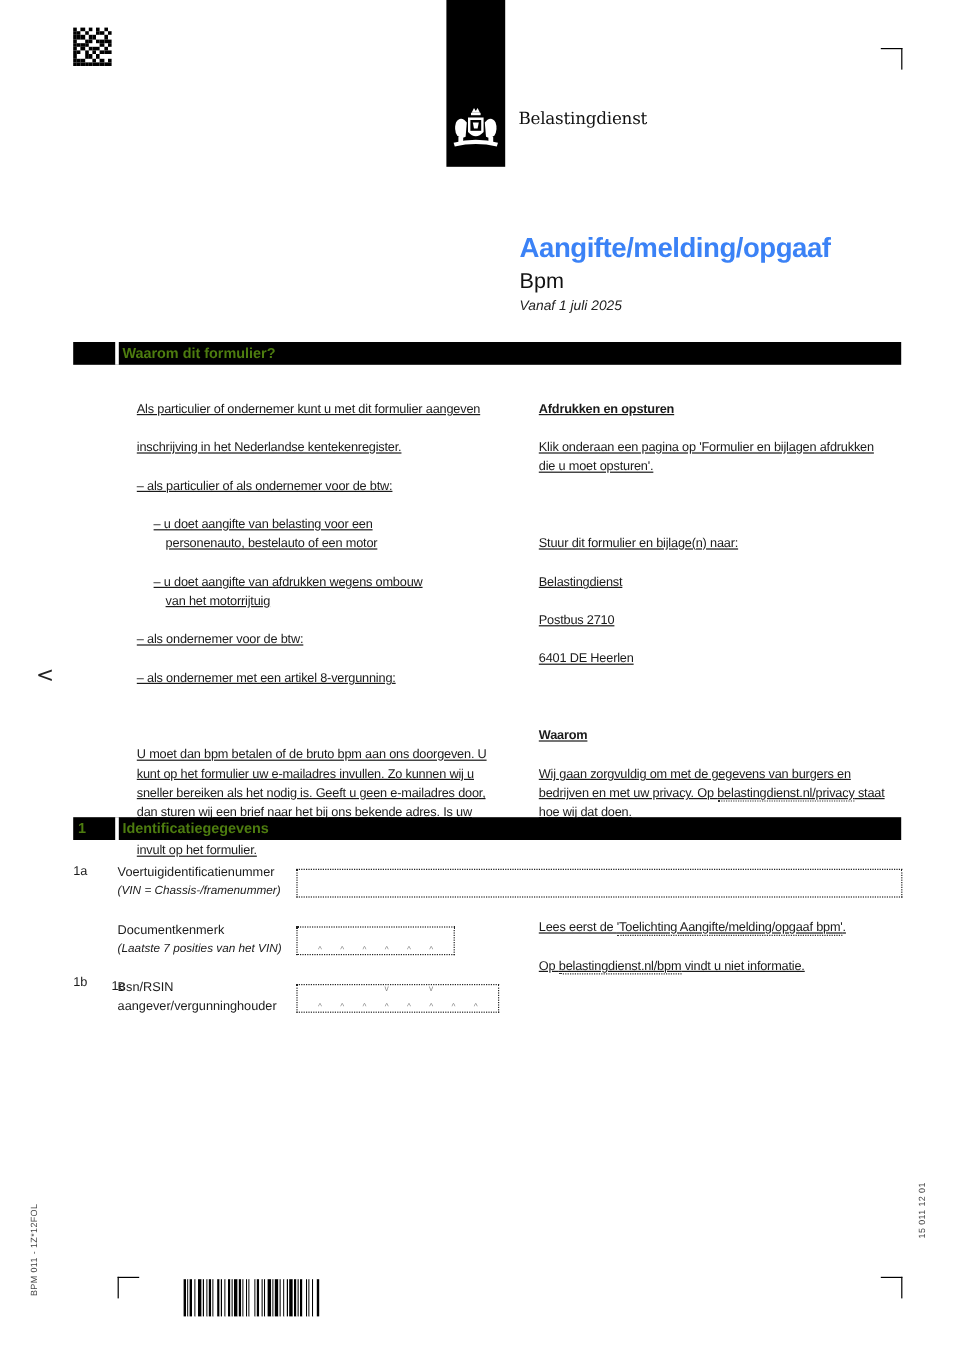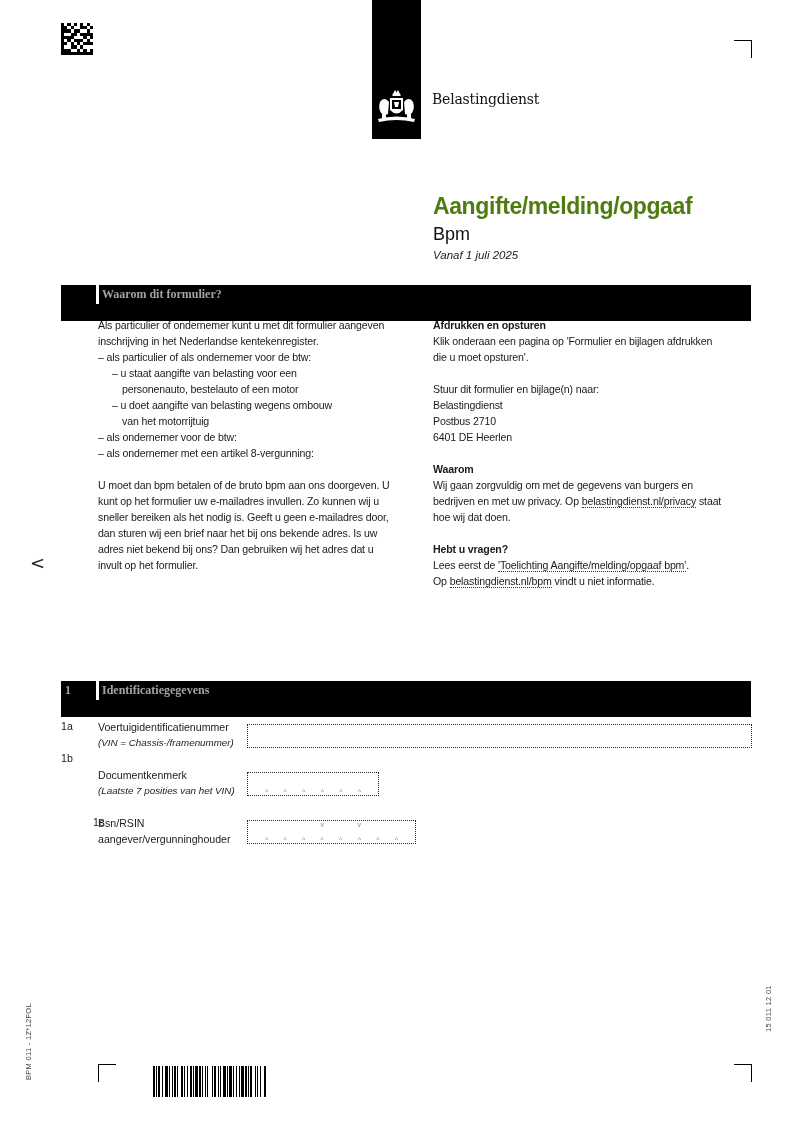--- a/index.html
+++ b/index.html
@@ -22,35 +22,35 @@
   .logo-text { left: 432px; top: 91px; font-family: "DejaVu Serif", "Liberation Serif", serif;
     font-size: 14px; color: #111; letter-spacing: -0.2px; }
 
   
   .corner { width: 17px; height: 17px; }
   .corner-tr { left: 734px; top: 40px; border-top: 1.5px solid #000; border-right: 1.5px solid #000; }
   .corner-bl { left: 98px; top: 1064px; border-top: 1.5px solid #000; border-left: 1.5px solid #000; }
   .corner-br { left: 734px; top: 1064px; border-top: 1.5px solid #000; border-right: 1.5px solid #000; }
 
   
-  .title { left: 433px; top: 193px; font-size: 23px; font-weight: bold; letter-spacing: -0.4px; color: #4d7c0f; }
+  .title { left: 433px; top: 193px; font-size: 23px; font-weight: bold; letter-spacing: -0.4px; color: #3b82f6; }
   .subtitle { left: 433px; top: 224px; font-size: 18px; color: #111; }
   .date { left: 433px; top: 249px; font-size: 11.5px; font-style: italic; color: #222; }
 
   
-  .section-bar { left: 61px; width: 690px; height: 36px; background: #000; color: #a3a3a3; font-family: Liberation Serif, serif; }
+  .section-bar { left: 61px; width: 690px; height: 19px; background: #000; color: #4d7c0f; }
   .section-bar .num { position: absolute; left: 4px; top: 2px; width: 30px; font-size: 12px; font-weight: bold; }
   .section-bar .divider { position: absolute; left: 35px; top: 0; width: 3px; height: 19px; background: #fff; }
   .section-bar .label { position: absolute; left: 41px; top: 2px; font-size: 12px; font-weight: bold; }
 
   
   .col { font-size: 10.6px; line-height: 16px; color: #1a1a1a; letter-spacing: -0.15px; }
   .col-left { left: 98px; top: 317px; width: 320px; }
   .col-right { left: 433px; top: 317px; width: 320px; }
-  .col p { margin: 0; }
+  .col p { margin: 16px; text-decoration: underline; }
   .col .gap { height: 16px; }
   .col .ind1 { padding-left: 10px; text-indent: -10px; }
   .col .ind2 { padding-left: 24px; text-indent: -10px; }
   .col .ind1c { padding-left: 10px; }
   .col .bold { font-weight: bold; }
   .col .link { border-bottom: 1px dotted #333; }
 
   
   .fold { left: 30px; top: 552px; font-size: 18px; color: #222; font-family: "DejaVu Sans", sans-serif; }
 
@@ -212,22 +212,22 @@
 <div class="abs section-bar" style="top:285px;">
   <span class="num"></span>
   <span class="divider"></span>
   <span class="label">Waarom dit formulier?</span>
 </div>
 
 <div class="abs col col-left">
   <p>Als particulier of ondernemer kunt u met dit formulier aangeven</p>
   <p>inschrijving in het Nederlandse kentekenregister.</p>
   <p class="ind1">– als particulier of als ondernemer voor de btw:</p>
-  <p class="ind2" style="width:240px;">– u staat aangifte van belasting voor een personenauto, bestelauto of een motor</p>
-  <p class="ind2" style="width:215px;">– u doet aangifte van belasting wegens ombouw van het motorrijtuig</p>
+  <p class="ind2" style="width:240px;">– u doet aangifte van belasting voor een personenauto, bestelauto of een motor</p>
+  <p class="ind2" style="width:215px;">– u doet aangifte van afdrukken wegens ombouw van het motorrijtuig</p>
   <p class="ind1">– als ondernemer voor de btw:</p>
   <p class="ind1">– als ondernemer met een artikel 8-vergunning:</p>
   <div class="gap"></div>
   <p style="width:300px;">U moet dan bpm betalen of de bruto bpm aan ons doorgeven. U kunt op het formulier uw e-mailadres invullen. Zo kunnen wij u sneller bereiken als het nodig is. Geeft u geen e-mailadres door, dan sturen wij een brief naar het bij ons bekende adres. Is uw adres niet bekend bij ons? Dan gebruiken wij het adres dat u invult op het formulier.</p>
 </div>
 
 <div class="abs col col-right">
   <p class="bold">Afdrukken en opsturen</p>
   <p style="width:290px;">Klik onderaan een pagina op 'Formulier en bijlagen afdrukken die u moet opsturen'.</p>
   <div class="gap"></div>
@@ -252,21 +252,21 @@
   <span class="label">Identificatiegegevens</span>
 </div>
 
 <div class="abs row-num" style="top:720px;">1a</div>
 <div class="abs row-label" style="top:719px;">
   <div>Voertuigidentificatienummer</div>
   <div class="sub">(VIN = Chassis-/framenummer)</div>
 </div>
 <div class="abs field field-1a"></div>
 
-<div class="abs row-num" style="top:752px;">1b</div>
+<div class="abs row-num" style="top:813px;">1b</div>
 <div class="abs row-label" style="top:767px;">
   <div>Documentkenmerk</div>
   <div class="sub">(Laatste 7 posities van het VIN)</div>
 </div>
 <div class="abs field field-1b" id="f1b">
     <span class="tick" style="left: 18.5714px;">^</span>
     <span class="tick" style="left: 37.1429px;">^</span>
     <span class="tick" style="left: 55.7143px;">^</span>
     <span class="tick" style="left: 74.2857px;">^</span>
     <span class="tick" style="left: 92.8571px;">^</span>

